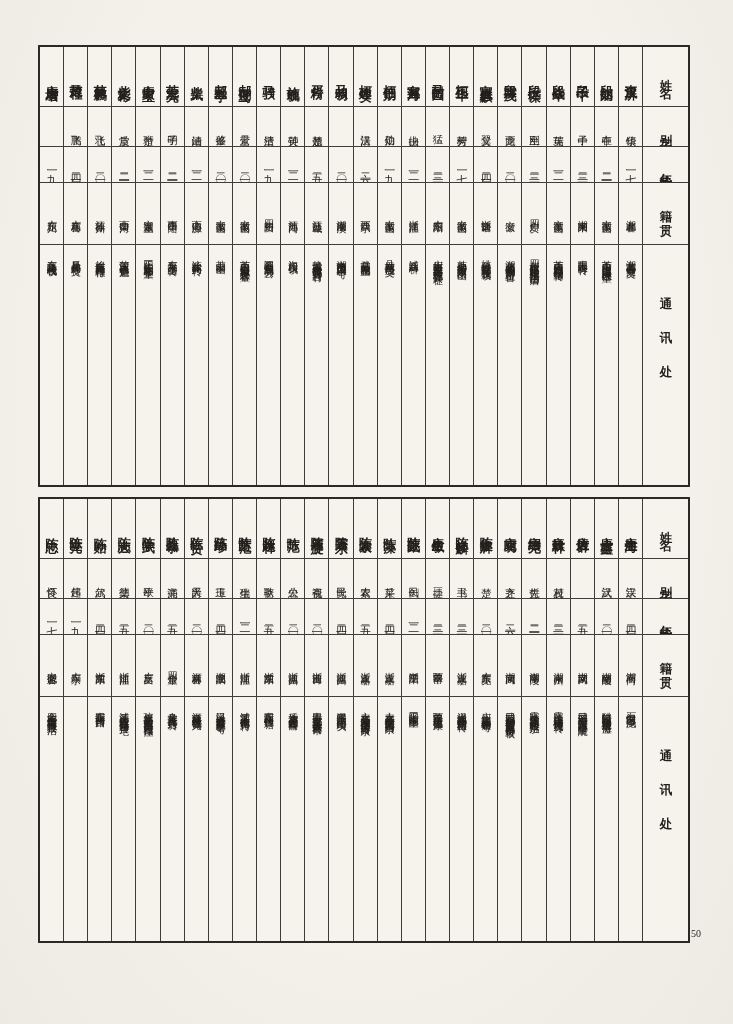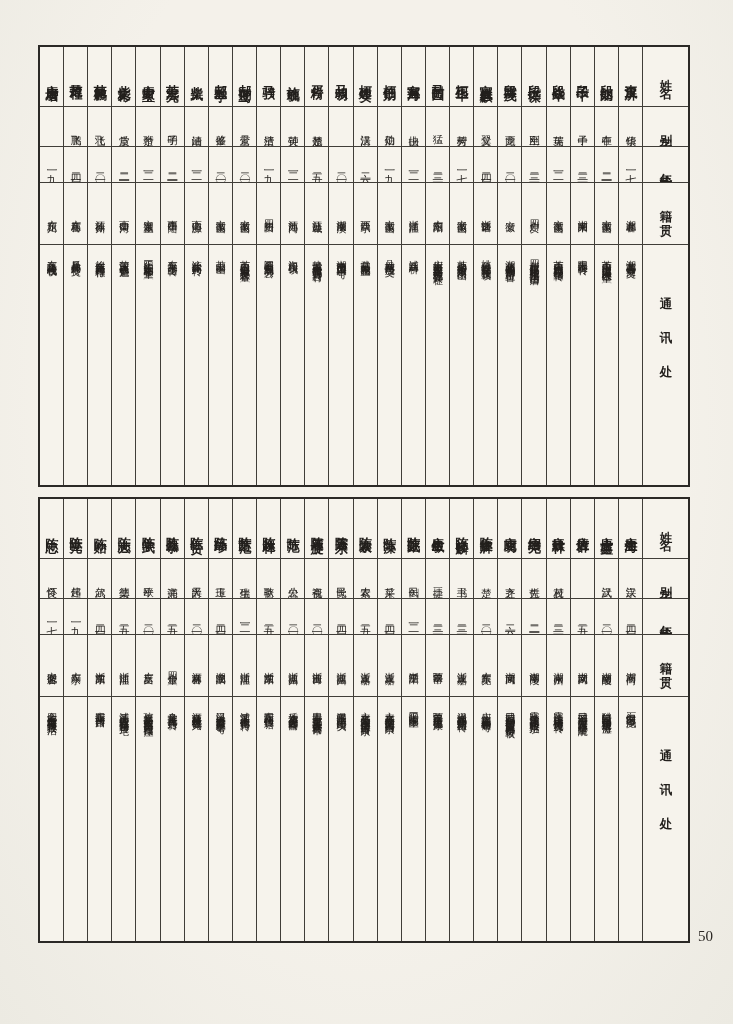--- a/index.html
+++ b/index.html
@@ -47,22 +47,22 @@
     justify-content:flex-start;padding-top:7px;
     letter-spacing:1px;
   }
   .header-col .cell{font-weight:bold;font-size:12.5px;}
   .header-col .cell-name{letter-spacing:8px;}
   .header-col .cell-zi{letter-spacing:3px;}
   .header-col .cell-age{letter-spacing:2px;}
   .header-col .cell-origin{letter-spacing:14px;}
   .header-col .cell-address{letter-spacing:34px;padding-top:42px;font-size:12.5px;}
   .page-number{
-    position:absolute;right:20px;top:928px;
-    font-size:15px;color:#2a2723;
+    position:absolute;right:32px;top:928px;
+    font-size:10px;color:#2a2723;
     font-family:"Liberation Serif","DejaVu Serif",serif;
     margin-left:27px;
   }
 </style>
 </head>
 <body>
 
 <div class="page">
   <div class="dir-table" id="table-0">
       <div class="col header-col">

